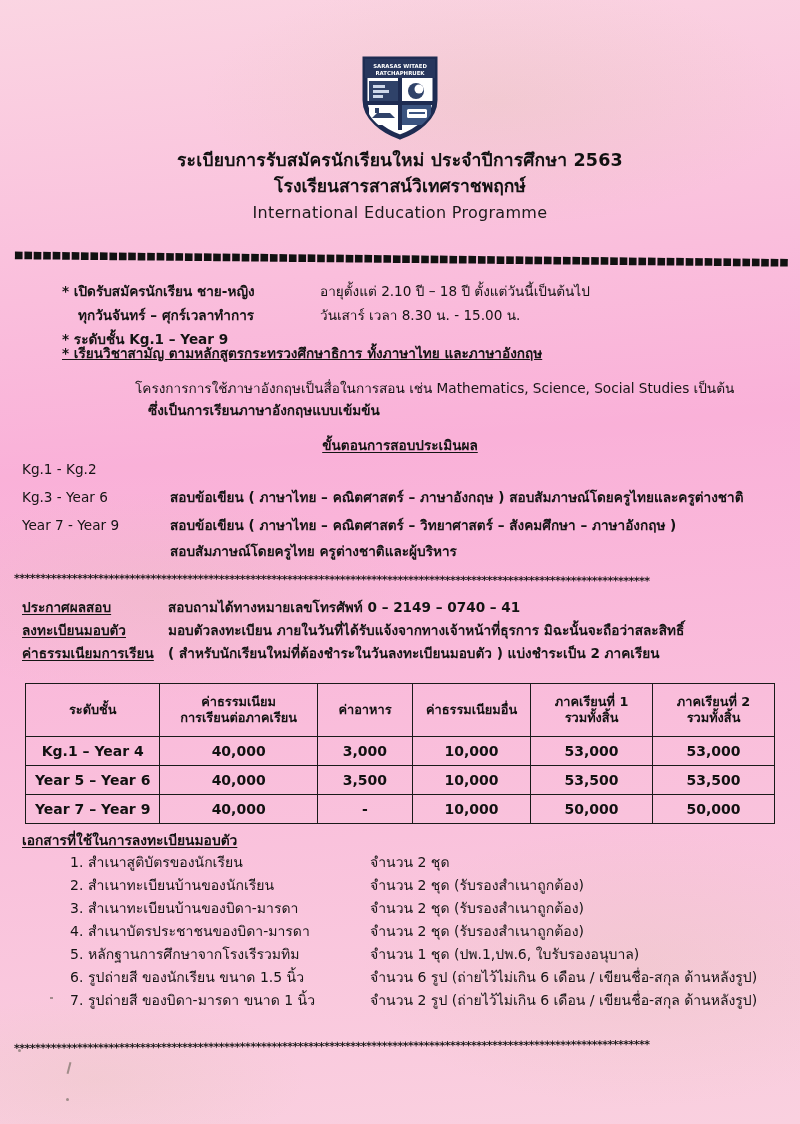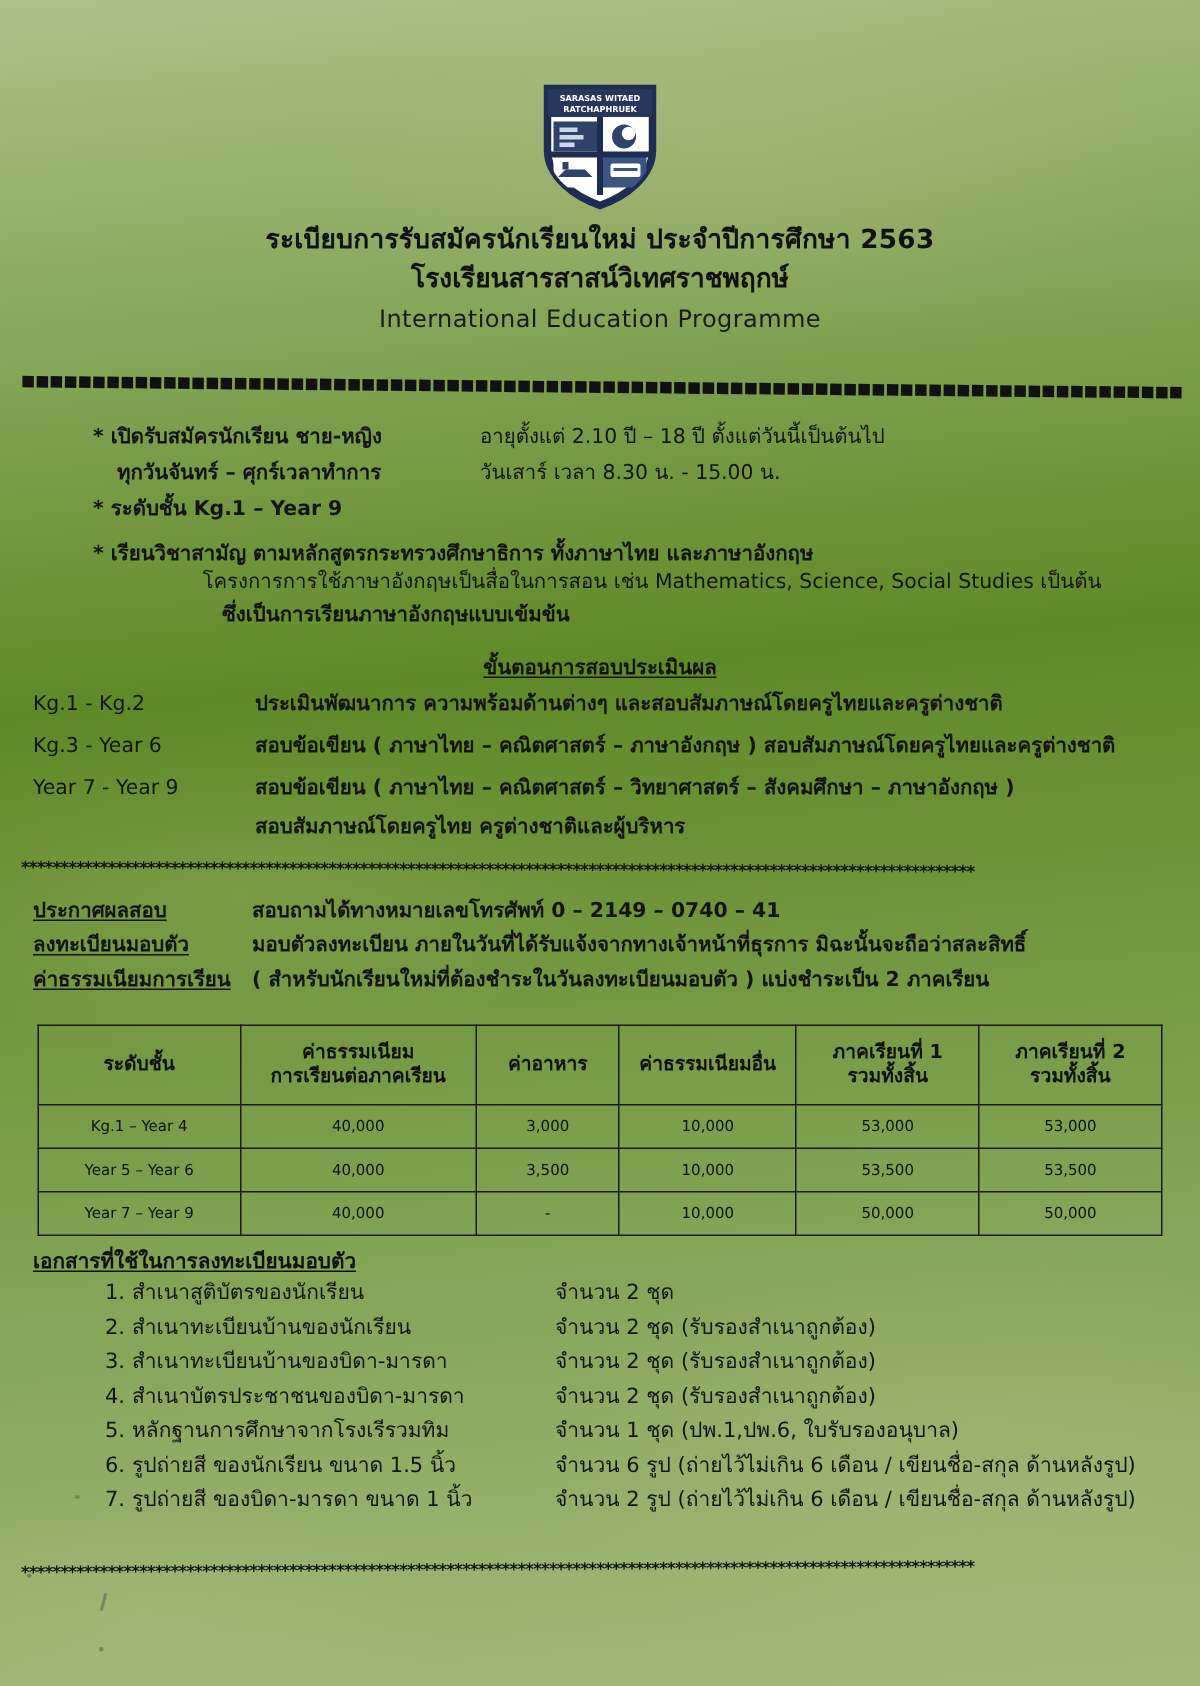--- a/index.html
+++ b/index.html
@@ -7,21 +7,21 @@
     padding: 0;
     background: #ffffff;
   }
   body {
     font-family: "DejaVu Sans", "Liberation Sans", sans-serif;
   }
   .page {
     position: relative;
     width: 800px;
     height: 1124px;
-    background: #4d7c0f;
+    background: #f9a8d4;
     overflow: hidden;
     color: #151515;
   }
   
   .page::before {
     content: "";
     position: absolute;
     inset: 0;
     pointer-events: none;
     background:
@@ -120,21 +120,22 @@
     padding: 0;
   }
   .fee-table th {
     height: 52px;
     font-weight: bold;
     font-size: 12.8px;
     line-height: 16px;
   }
   .fee-table td {
     height: 28px;
-    font-size: 10px;
+    font-size: 14px;
+    font-weight: bold;
   }
   .th-2line span { display: block; }
   .col-grade  { width: 135px; }
   .col-tuition{ width: 158px; }
   .col-food   { width: 95px; }
   .col-other  { width: 118px; }
   .col-term1  { width: 122px; }
   .col-term2  { width: 122px; }
 
   
@@ -218,28 +219,27 @@
 
   <div class="sep sep-1">■■■■■■■■■■■■■■■■■■■■■■■■■■■■■■■■■■■■■■■■■■■■■■■■■■■■■■■■■■■■■■■■■■■■■■■■■■■■■■■■■■■■■■■■■■■■■■■■■■■■■■■■■</div>
 
   <div class="t b" style="left:62px; top:283px;">*  เปิดรับสมัครนักเรียน ชาย-หญิง</div>
   <div class="t b" style="left:78px; top:307px;">ทุกวันจันทร์ – ศุกร์เวลาทำการ</div>
   <div class="t" style="left:320px; top:283px;">อายุตั้งแต่  2.10  ปี – 18  ปี  ตั้งแต่วันนี้เป็นต้นไป</div>
   <div class="t" style="left:320px; top:307px;">วันเสาร์  เวลา  8.30  น.  -  15.00  น.</div>
 
   <div class="t b" style="left:62px; top:331px;">*  ระดับชั้น Kg.1 – Year 9</div>
 
-  <div class="t b" style="left:62px; top:361px;">*  เรียนวิชาสามัญ  ตามหลักสูตรกระทรวงศึกษาธิการ  ทั้งภาษาไทย  และภาษาอังกฤษ</div>
+  <div class="t b" style="left:62px; top:345px;text-decoration:underline;">*  เรียนวิชาสามัญ  ตามหลักสูตรกระทรวงศึกษาธิการ  ทั้งภาษาไทย  และภาษาอังกฤษ</div>
   <div class="t b" style="left:148px; top:402px;">ซึ่งเป็นการเรียนภาษาอังกฤษแบบเข้มข้น</div>
   <div class="t" style="left:135px; top:380px;">โครงการการใช้ภาษาอังกฤษเป็นสื่อในการสอน เช่น Mathematics, Science, Social Studies เป็นต้น</div>
 
   <div class="t b u" style="left:0; top:437px; width:800px; text-align:center;">ขั้นตอนการสอบประเมินผล</div>
 
   <div class="t" style="left:22px; top:461px;">Kg.1  -  Kg.2</div>
-  <div class="t b" style="left:170px; top:461px;">ประเมินพัฒนาการ ความพร้อมด้านต่างๆ  และสอบสัมภาษณ์โดยครูไทยและครูต่างชาติ</div>
 
   <div class="t" style="left:22px; top:489px;">Kg.3  -   Year 6</div>
   <div class="t b" style="left:170px; top:489px;">สอบข้อเขียน ( ภาษาไทย  – คณิตศาสตร์ – ภาษาอังกฤษ ) สอบสัมภาษณ์โดยครูไทยและครูต่างชาติ</div>
 
   <div class="t" style="left:22px; top:517px;">Year 7 - Year 9</div>
   <div class="t b" style="left:170px; top:517px;">สอบข้อเขียน ( ภาษาไทย – คณิตศาสตร์ – วิทยาศาสตร์ – สังคมศึกษา – ภาษาอังกฤษ )</div>
   <div class="t b" style="left:170px; top:543px;">สอบสัมภาษณ์โดยครูไทย    ครูต่างชาติและผู้บริหาร</div>
 
   <div class="sep sep-2">*************************************************************************************************************************</div>
 

